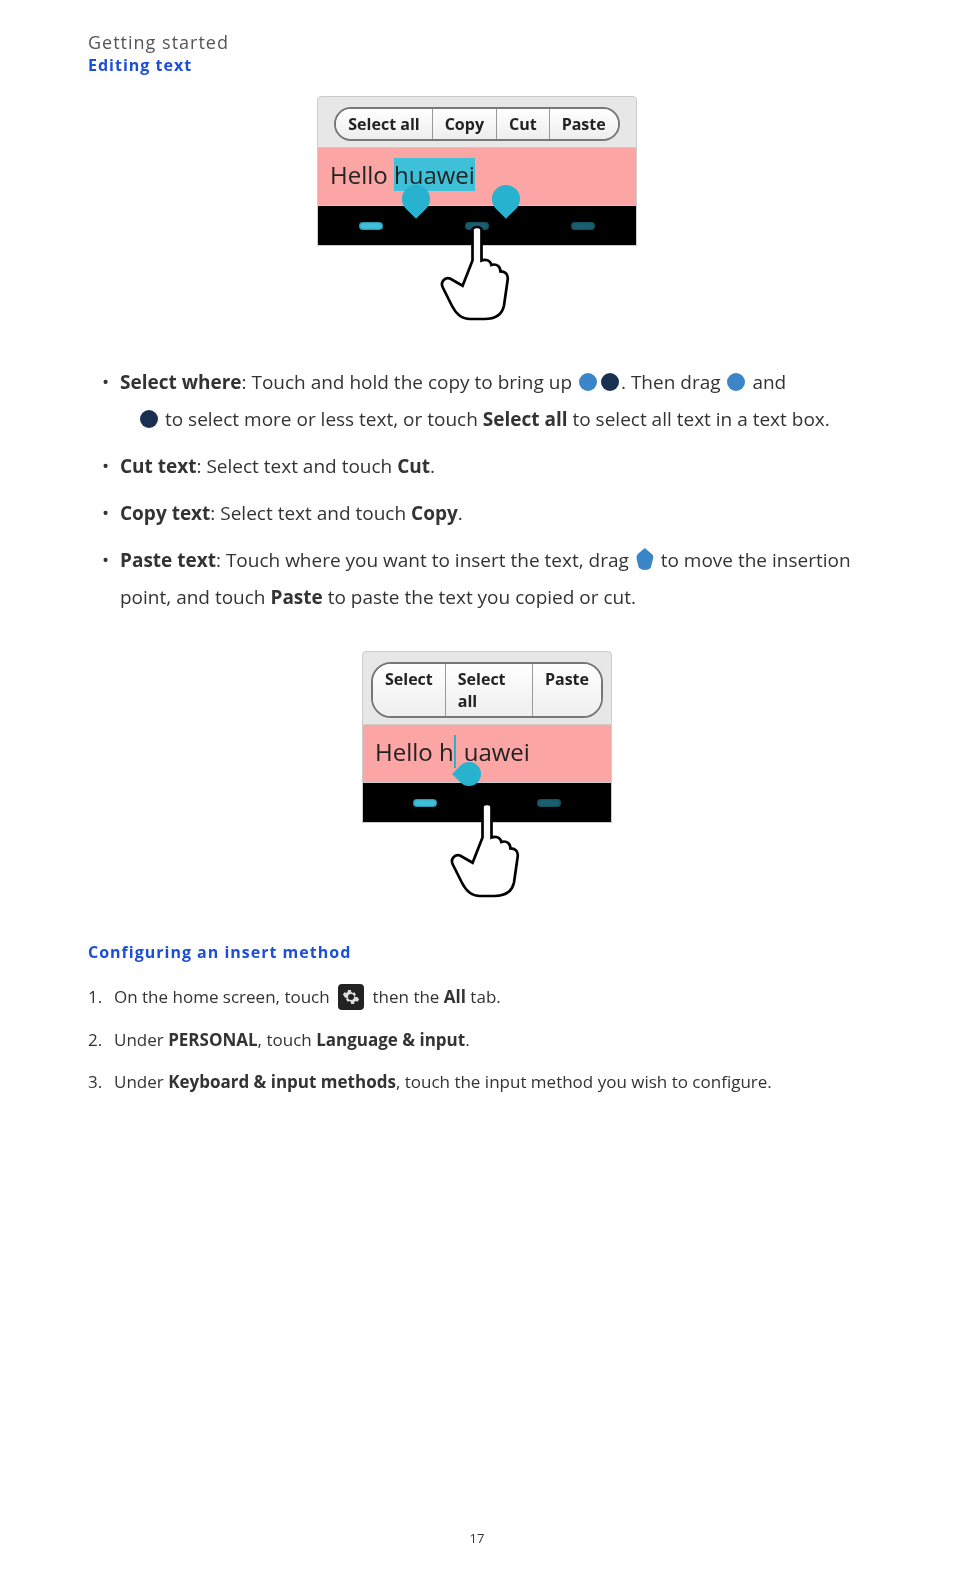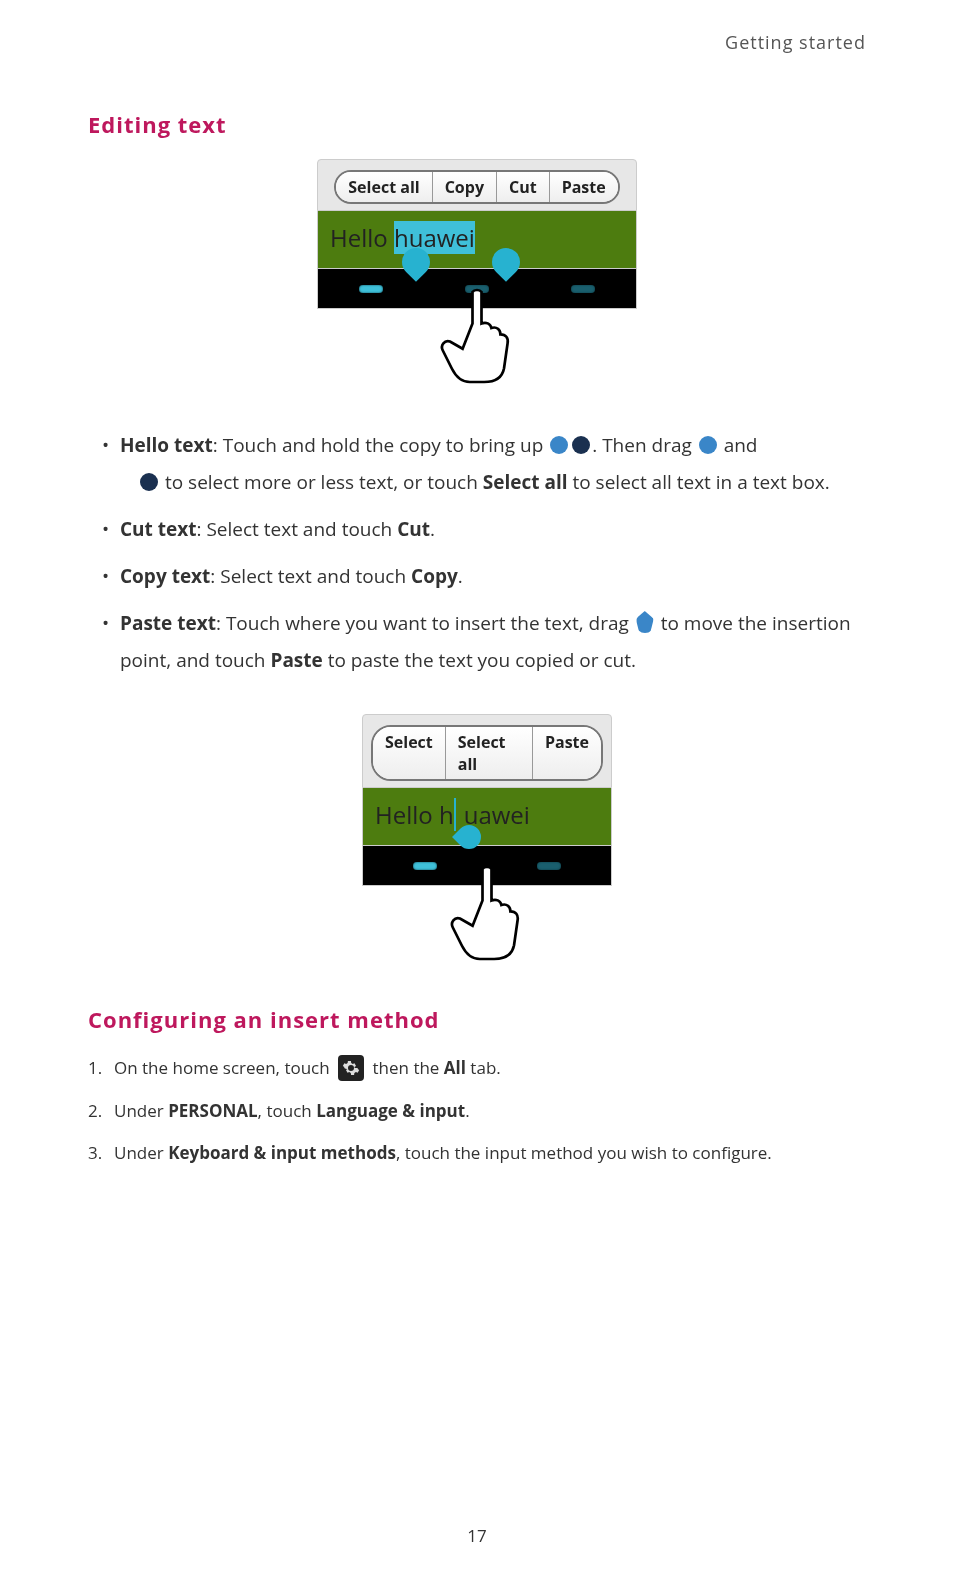--- a/index.html
+++ b/index.html
@@ -1,27 +1,27 @@
 <!DOCTYPE html>
 <html><head>
 <meta charset="utf-8">
 <style>
   * { box-sizing: border-box; margin: 0; padding: 0; }
   html, body { width: 954px; background: #fff; font-family: "Segoe UI", "Open Sans", Arial, sans-serif; color: #333; }
   .page { width: 954px; min-height: 1577px; padding: 30px 88px 40px 88px; position: relative; }
-  .header-right { text-align: right; font-size: 18px; color: #555; letter-spacing: 1px; margin-bottom: 55px; }
-  h2.section { color: #be185d; font-size: 22px; font-weight: 700; letter-spacing: 1px; margin-bottom: 18px; }
+  .header-right { text-align: left; font-size: 18px; color: #555; letter-spacing: 1px; }
+  h2.section { color: #1d4ed8; font-size: 16px; font-weight: 700; letter-spacing: 1px; margin-bottom: 18px; }
   p.intro { font-size: 19px; color: #333; margin-bottom: 30px; }
   .figure { display: flex; justify-content: center; margin: 20px 0 40px 0; }
   .fig-box { width: 320px; }
   .toolbar { background: #e7e7e7; border: 1px solid #ccc; border-radius: 4px 4px 0 0; padding: 10px 8px 6px 8px; display: flex; justify-content: center; }
   .pill { display: flex; border: 2px solid #777; border-radius: 20px; overflow: hidden; background: #fff; }
   .pill-btn { padding: 4px 12px; font-size: 16px; font-weight: 700; color: #222; border-right: 1px solid #999; background: linear-gradient(#fff,#eee); }
   .pill-btn:last-child { border-right: none; }
-  .textarea { background: #4d7c0f; border: 1px solid #ccc; border-top: none; padding: 10px 12px 14px 12px; position: relative; font-size: 24px; color: #222; }
+  .textarea { background: #fca5a5; border: 1px solid #ccc; border-top: none; padding: 10px 12px 14px 12px; position: relative; font-size: 24px; color: #222; }
   .textarea .sel { background: #3fc0d9; }
   .textarea .plain { color: #222; }
   .handles { position: relative; height: 0; }
   .handle-left, .handle-right { position: absolute; top: -6px; width: 28px; height: 28px; background: #27b2d0; border-radius: 50% 50% 50% 0; transform: rotate(-45deg); }
   .handle-left { left: 72px; }
   .handle-right { left: 162px; }
   .cursor-tear { position: absolute; top: -6px; left: 108px; width: 24px; height: 24px; background: #27b2d0; border-radius: 50% 50% 50% 0; transform: rotate(45deg); }
   .blackbar { background: #000; height: 40px; display: flex; justify-content: space-around; align-items: center; border: 1px solid #ccc; border-top: none; }
   .dash { width: 24px; height: 8px; border-radius: 4px; background: #1a5f6e; box-shadow: inset 0 0 2px #0a3038; }
   .dash.lit { background: #3fc0d9; }
@@ -35,21 +35,21 @@
   .ic-blue { background: #3a86c8; }
   .ic-navy { background: #1a3050; }
   .ic-tealpin { width: 18px; height: 22px; background: #3a86c8; border-radius: 50% 50% 50% 50% / 60% 60% 40% 40%; clip-path: polygon(50% 0, 100% 35%, 80% 100%, 20% 100%, 0 35%); top: -3px; }
   .ic-pair { white-space: nowrap; }
   .sub { margin-left: 18px; display: block; }
   ol.steps { list-style: none; counter-reset: st; padding-left: 0; }
   ol.steps > li { counter-increment: st; font-size: 17px; line-height: 1.9; color: #333; margin-bottom: 10px; padding-left: 26px; position: relative; }
   ol.steps > li::before { content: counter(st) "."; position: absolute; left: 0; top: 0; }
   .settings-icon { display: inline-flex; align-items: center; justify-content: center; width: 26px; height: 26px; background: #222; border-radius: 4px; vertical-align: middle; margin: 0 4px; position: relative; top: -2px; }
   .settings-icon svg { width: 18px; height: 18px; }
-  .page-num { position: absolute; bottom: 30px; left: 0; right: 0; text-align: center; font-size: 17px; color: #333; }
+  .page-num { position: absolute; bottom: 30px; left: 0; right: 0; text-align: center; font-size: 13px; color: #333; }
 </style>
 </head>
 <body>
 
 <div class="page">
 
   <div class="header-right">Getting started</div>
 
   <h2 class="section">Editing text</h2>
 
@@ -78,21 +78,21 @@
       <div class="hand">
         <svg viewBox="0 0 100 110">
             <path d="M45 5 C47 2 53 2 55 5 L55 40 C60 38 65 40 66 45 C72 43 76 47 76 52 C82 52 85 56 84 62 L80 90 C78 100 70 105 58 105 L42 105 C32 105 26 98 22 90 L12 70 C9 64 14 58 20 60 L34 68 L45 40 Z" fill="#fff" stroke="#000" stroke-width="3"></path>
           </svg>
       </div>
     </div>
   </div>
 
   <ul class="bullets">
     <li>
-      <span class="bold">Hello text</span><span>: Touch and hold the copy to bring up </span><span class="ic-pair"><span class="inline-icon ic-blue"></span><span class="inline-icon ic-navy"></span></span><span>. Then drag </span><span class="inline-icon ic-blue"></span><span> and</span>
+      <span class="bold">Select where</span><span>: Touch and hold the copy to bring up </span><span class="ic-pair"><span class="inline-icon ic-blue"></span><span class="inline-icon ic-navy"></span></span><span>. Then drag </span><span class="inline-icon ic-blue"></span><span> and</span>
       <span class="sub"><span class="inline-icon ic-navy"></span><span> to select more or less text, or touch </span><span class="bold">Select all</span><span> to select all text in a text box.</span></span>
     </li>
     <li>
       <span class="bold">Cut text</span><span>: Select text and touch </span><span class="bold">Cut</span><span>.</span>
     </li>
     <li>
       <span class="bold">Copy text</span><span>: Select text and touch </span><span class="bold">Copy</span><span>.</span>
     </li>
     <li>
       <span class="bold">Paste text</span><span>: Touch where you want to insert the text, drag </span><span class="inline-icon ic-tealpin"></span><span> to move the insertion point, and touch </span><span class="bold">Paste</span><span> to paste the text you copied or cut.</span>

